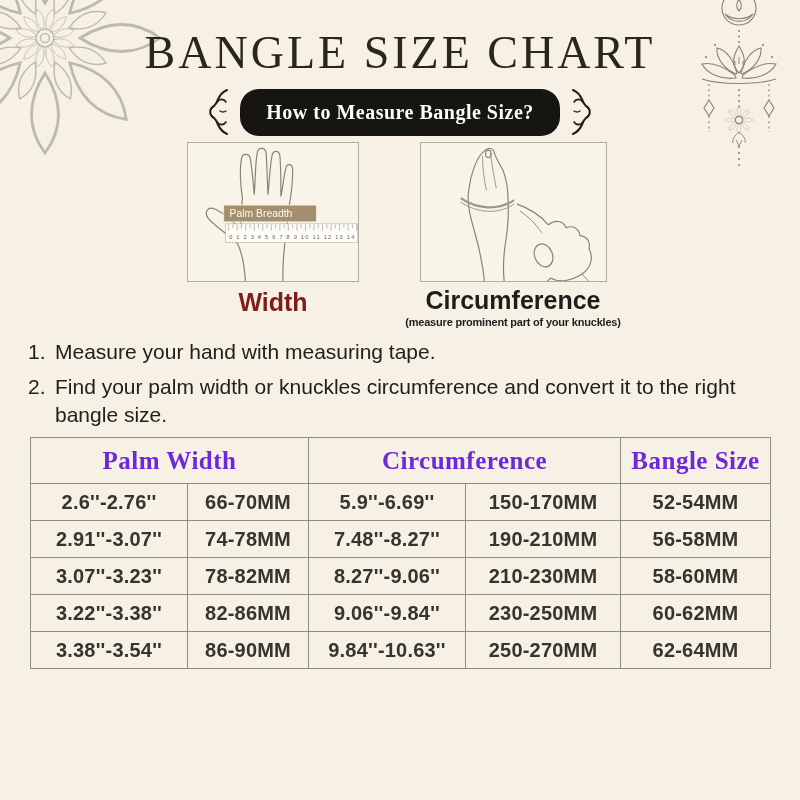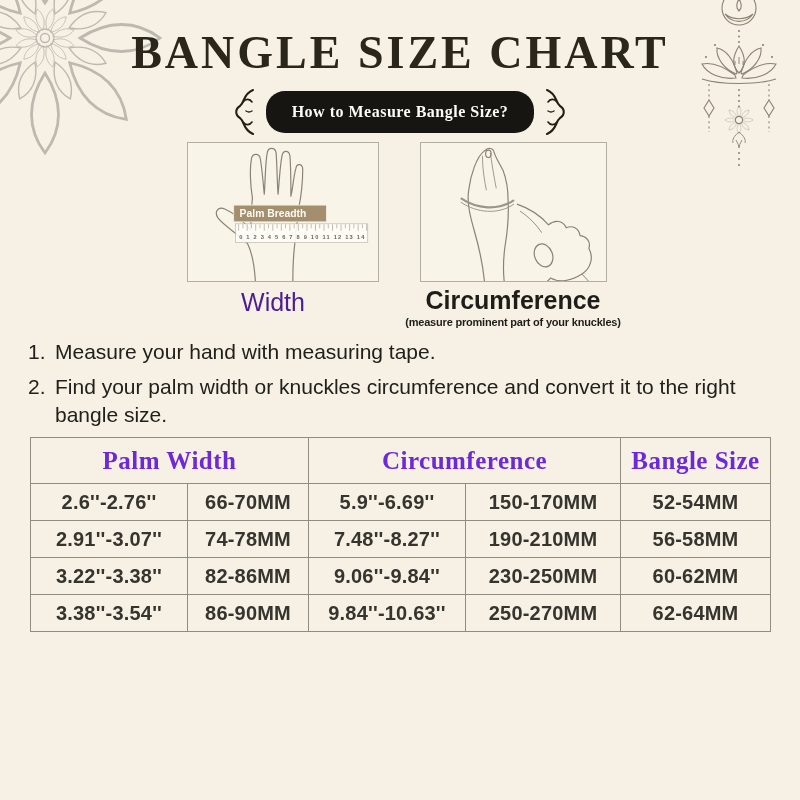--- a/index.html
+++ b/index.html
@@ -10,37 +10,37 @@
   html,body{width:800px;height:800px;}
   body{font-family:"Liberation Sans",sans-serif;background:var(--bg);overflow:hidden;}
   .canvas{position:relative;width:800px;height:800px;background:var(--bg);overflow:hidden;}
 
   
   .mandala{position:absolute;left:-30px;top:-36px;width:210px;height:210px;pointer-events:none;}
   .pendant{position:absolute;right:6px;top:0;width:110px;height:175px;pointer-events:none;}
 
   
   .title{position:absolute;left:0;top:26px;width:100%;text-align:center;
-    font-family:"Liberation Serif","DejaVu Serif",serif;font-weight:700;
+    font-family:"Liberation Serif","DejaVu Serif",serif;font-weight:400;
     font-size:46px;letter-spacing:3px;color:var(--ink);}
   .badge-row{position:absolute;left:0;top:86px;width:100%;display:flex;justify-content:center;align-items:center;gap:10px;}
   .badge{background:var(--badge);color:#fdfcf8;border-radius:19px;padding:12px 26px;
-    font-family:"Liberation Serif","DejaVu Serif",serif;font-weight:700;font-size:16px;letter-spacing:0.5px;}
+    font-family:"Liberation Serif","DejaVu Serif",serif;font-weight:700;font-size:20px;letter-spacing:0.5px;}
   .flourish{width:26px;height:52px;}
   .flourish.flip{transform:scaleX(-1);}
 
   
   .illus-box{position:absolute;top:142px;height:140px;border:1px solid #b2aea2;background:#f8f4e8;}
-  .illus-left{left:187px;width:192px;font-weight:bold;}
+  .illus-left{left:187px;width:172px;}
   .illus-right{left:420px;width:187px;}
   .illus-box svg{width:100%;height:100%;display:block;}
 
   
   .cap-width{position:absolute;left:187px;top:288px;width:172px;text-align:center;
-    font-size:25px;font-weight:400;color:#4c1d95;}
+    font-size:25px;font-weight:700;color:#7f1d1d;}
   .cap-circ{position:absolute;left:378px;top:288px;width:270px;text-align:center;color:#1e1d1a;}
   .cap-circ .main{font-size:25px;font-weight:700;line-height:1.0;}
   .cap-circ .sub{font-size:11px;font-weight:700;margin-top:3px;letter-spacing:-0.2px;}
 
   
   .instructions{position:absolute;left:28px;top:338px;width:744px;list-style:none;}
   .instructions li{display:flex;font-size:21px;color:#21201c;line-height:1.33;margin-bottom:7px;}
   .instructions .num{flex:0 0 27px;}
   .instructions .txt{flex:1;}
 
@@ -293,20 +293,27 @@
           <td>52-54MM</td>
         </tr>
         <tr>
           <td>2.91''-3.07''</td>
           <td>74-78MM</td>
           <td>7.48''-8.27''</td>
           <td>190-210MM</td>
           <td>56-58MM</td>
         </tr>
         <tr>
+          <td>3.07''-3.23''</td>
+          <td>78-82MM</td>
+          <td>8.27''-9.06''</td>
+          <td>210-230MM</td>
+          <td>58-60MM</td>
+        </tr>
+        <tr>
           <td>3.22''-3.38''</td>
           <td>82-86MM</td>
           <td>9.06''-9.84''</td>
           <td>230-250MM</td>
           <td>60-62MM</td>
         </tr>
         <tr>
           <td>3.38''-3.54''</td>
           <td>86-90MM</td>
           <td>9.84''-10.63''</td>

